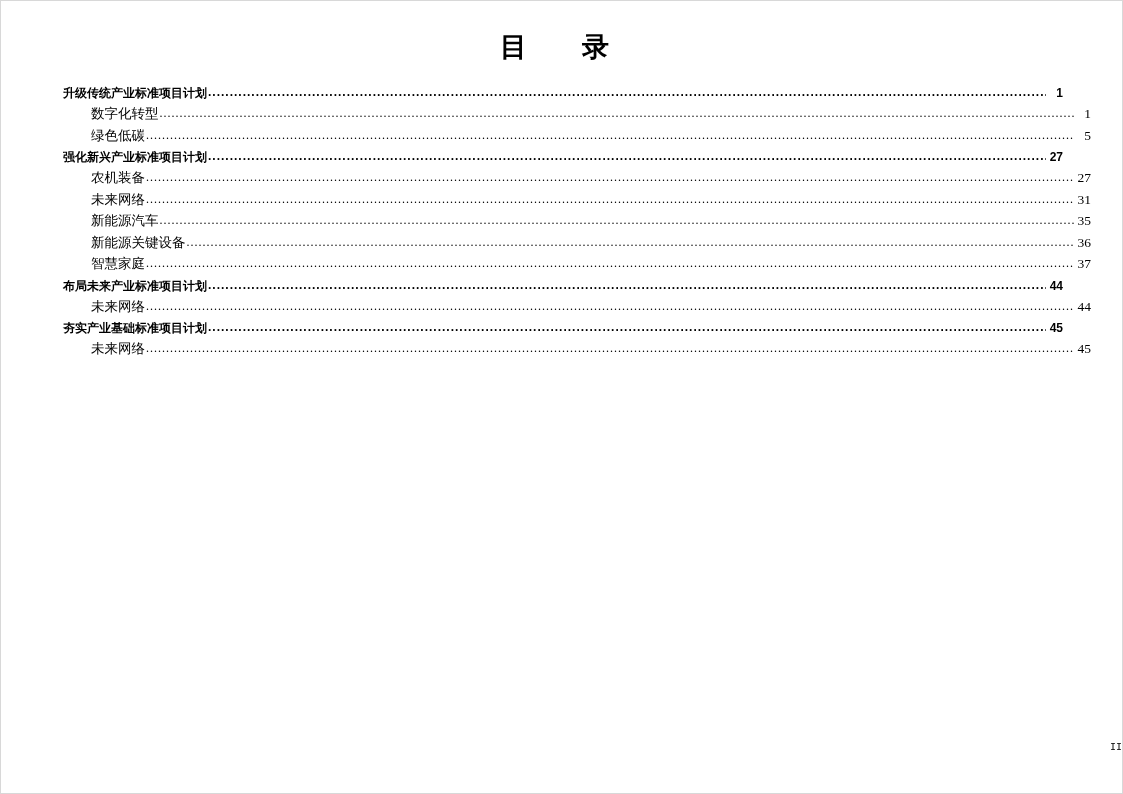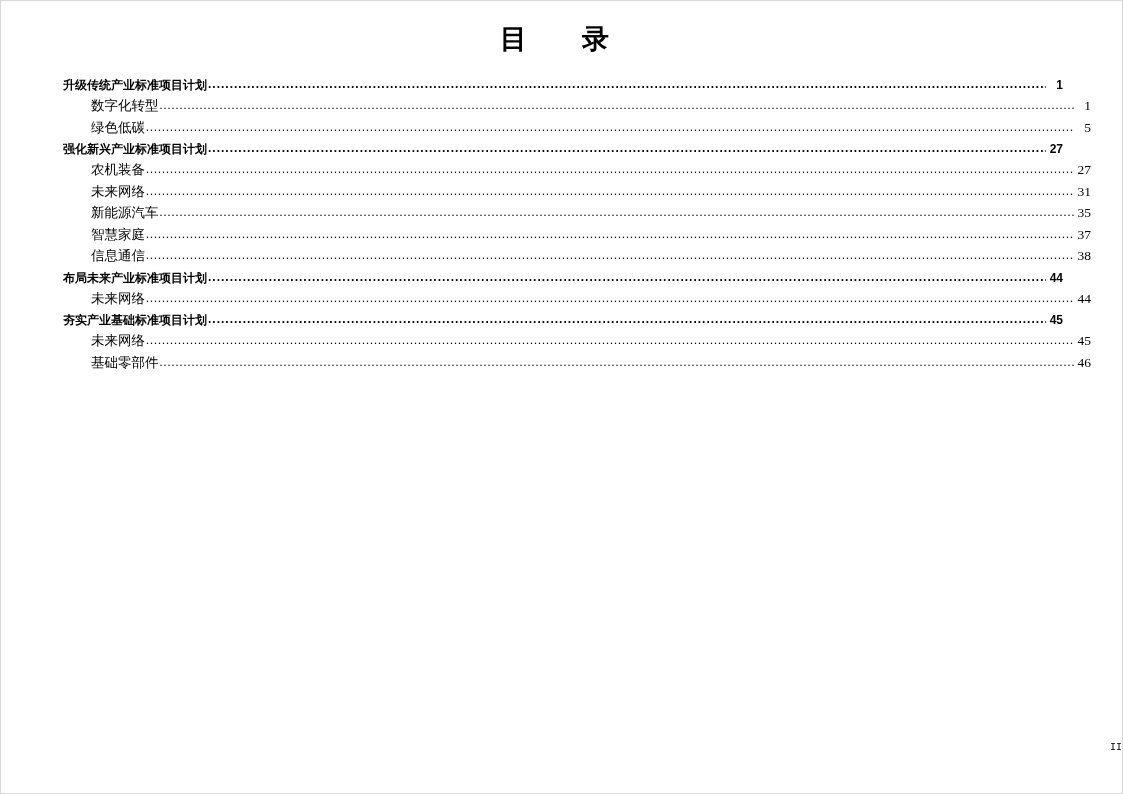--- a/index.html
+++ b/index.html
@@ -22,21 +22,21 @@
     box-sizing: border-box;
     border: 1px solid #d8d8d8;
     background: #ffffff;
   }
   .doc-title {
     text-align: center;
     font-family: "Liberation Sans", sans-serif;
     font-size: 27px;
     font-weight: bold;
     letter-spacing: 14px;
-    margin-top: 20px;
+    margin-top: 28px;
     margin-bottom: 0;
     color: #000;
   }
   .toc {
     margin: 22px 62px 0 62px;
   }
   .toc-entry {
     display: flex;
     align-items: baseline;
     width: 1000px;
@@ -129,28 +129,28 @@
         <span class="toc-text">未来网络</span>
         <span class="toc-dots"></span>
         <span class="toc-page">31</span>
       </div>
       <div class="toc-entry level-2">
         <span class="toc-text">新能源汽车</span>
         <span class="toc-dots"></span>
         <span class="toc-page">35</span>
       </div>
       <div class="toc-entry level-2">
+        <span class="toc-text">新能源关键设备</span>
+        <span class="toc-dots"></span>
+        <span class="toc-page">36</span>
+      </div>
+      <div class="toc-entry level-2">
         <span class="toc-text">智慧家庭</span>
         <span class="toc-dots"></span>
         <span class="toc-page">37</span>
-      </div>
-      <div class="toc-entry level-2">
-        <span class="toc-text">信息通信</span>
-        <span class="toc-dots"></span>
-        <span class="toc-page">38</span>
       </div>
       <div class="toc-entry level-1">
         <span class="toc-text">布局未来产业标准项目计划</span>
         <span class="toc-dots"></span>
         <span class="toc-page">44</span>
       </div>
       <div class="toc-entry level-2">
         <span class="toc-text">未来网络</span>
         <span class="toc-dots"></span>
         <span class="toc-page">44</span>
@@ -158,22 +158,17 @@
       <div class="toc-entry level-1">
         <span class="toc-text">夯实产业基础标准项目计划</span>
         <span class="toc-dots"></span>
         <span class="toc-page">45</span>
       </div>
       <div class="toc-entry level-2">
         <span class="toc-text">未来网络</span>
         <span class="toc-dots"></span>
         <span class="toc-page">45</span>
       </div>
-      <div class="toc-entry level-2">
-        <span class="toc-text">基础零部件</span>
-        <span class="toc-dots"></span>
-        <span class="toc-page">46</span>
-      </div>
     </div>
 
   <div class="page-footer">II</div>
 
 </div>
 
 </body></html>

